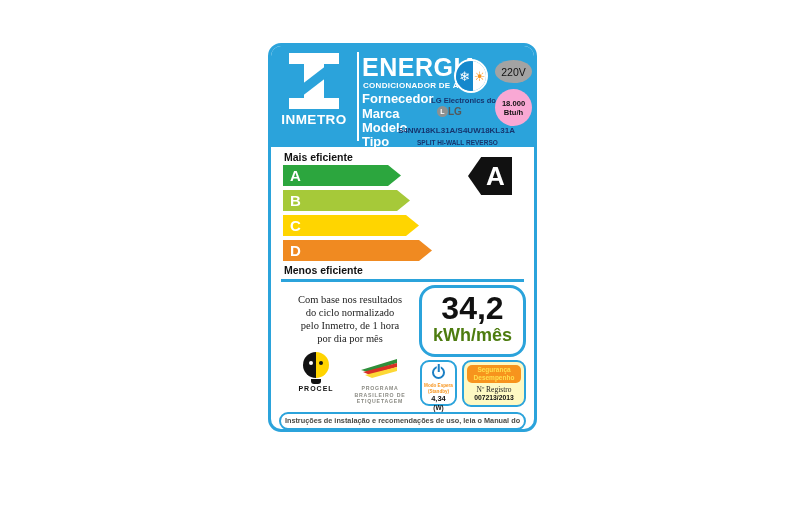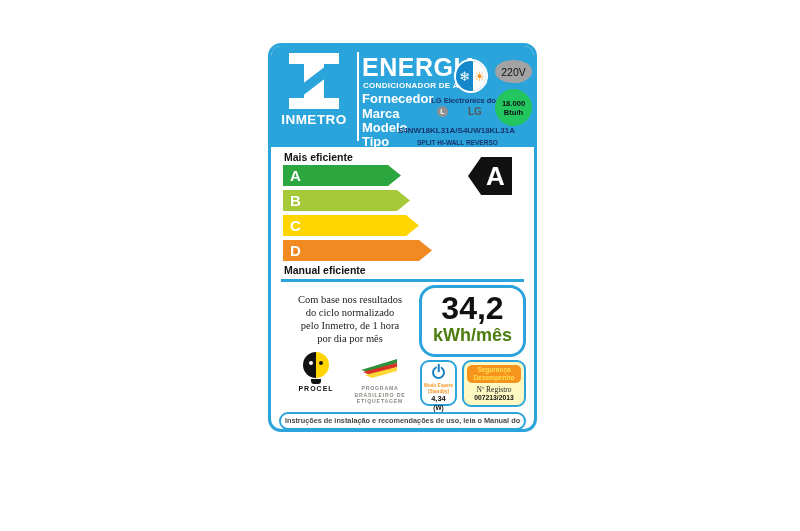--- a/index.html
+++ b/index.html
@@ -23,21 +23,21 @@
     color:#fff; font-size:13.5px; font-weight:bold; letter-spacing:.5px;
   }
   .vdivider { position:absolute; left:86px; top:6px; width:2px; height:89px; background:#fff; }
   .title { position:absolute; left:91px; top:7px; color:#fff; font-size:25px; font-weight:bold; letter-spacing:.5px; }
   .subtitle { position:absolute; left:92px; top:35px; color:#fff; font-size:8px; font-weight:bold; letter-spacing:.3px; }
   .flabel { position:absolute; color:#fff; font-size:13px; font-weight:bold; }
   .fvalue { position:absolute; color:#16356E; font-weight:bold; }
   .v-fornecedor { left:160px; top:50px; font-size:7.6px; }
   .v-modelo { left:127px; top:80px; font-size:8px; }
   .v-tipo { left:146px; top:93px; font-size:6.5px; }
-  .lg-logo { position:absolute; left:166px; top:60px; display:flex; align-items:center; gap:20px; }
+  .lg-logo { position:absolute; left:166px; top:60px; display:flex; align-items:center; gap:0; }
   .lg-circle {
     width:11px; height:11px; border-radius:50%; background:#8e9191;
     color:#fff; font-size:7px; font-weight:bold; text-align:center; line-height:11px;
   }
   .lg-text { color:#55585a; font-size:10px; font-weight:bold; }
   .climate {
     position:absolute; left:183px; top:13px; width:34px; height:34px;
     border-radius:50%; border:2px solid #fff; overflow:hidden; display:flex;
   }
   .climate .cold {
@@ -48,21 +48,21 @@
     width:42%; height:100%; background:#fff; color:#F7941D; font-size:13px;
     display:flex; align-items:center; justify-content:center;
   }
   .badge-volt {
     position:absolute; left:224px; top:14px; width:37px; height:23px;
     background:#a3a3a3; border-radius:50%; color:#111; font-size:10.5px; font-weight:normal;
     display:flex; align-items:center; justify-content:center;
   }
   .badge-btu {
     position:absolute; left:224px; top:43px; width:37px; height:37px;
-    background:#22c55e; border-radius:50%; color:#111; font-size:7.6px; font-weight:bold;
+    background:#f9a8d4; border-radius:50%; color:#111; font-size:7.6px; font-weight:bold;
     display:flex; flex-direction:column; align-items:center; justify-content:center; line-height:9px;
   }
   
   .more-label, .less-label { position:absolute; left:13px; font-size:10.5px; font-weight:bold; color:#111; }
   .more-label { top:105px; }
   .less-label { top:218px; }
   .arrow {
     position:absolute; left:12px; height:21px; color:#fff; font-size:15px; font-weight:bold;
     line-height:21px; padding-left:7px;
     clip-path:polygon(0 0, calc(100% - 13px) 0, 100% 50%, calc(100% - 13px) 100%, 0 100%);
@@ -177,21 +177,21 @@
         <span>Btu/h</span>
       </div>
     </div>
 
     <div class="more-label">Mais eficiente</div>
     <div class="arrow arrow-a" style="background: rgb(44, 166, 62);">A</div>
     <div class="arrow arrow-b" style="background: rgb(166, 201, 57);">B</div>
     <div class="arrow arrow-c" style="background: rgb(255, 213, 0);">C</div>
     <div class="arrow arrow-d" style="background: rgb(240, 138, 33);">D</div>
     <div class="rating-arrow">A</div>
-    <div class="less-label">Manual eficiente</div>
+    <div class="less-label">Menos eficiente</div>
 
     <div class="hline"></div>
 
     <div class="cons-text">Com base nos resultados
 do ciclo normalizado
 pelo Inmetro, de 1 hora
 por dia por mês</div>
     <div class="cons-box">
       <div class="cons-value">34,2</div>
       <div class="cons-unit">kWh/mês</div>

